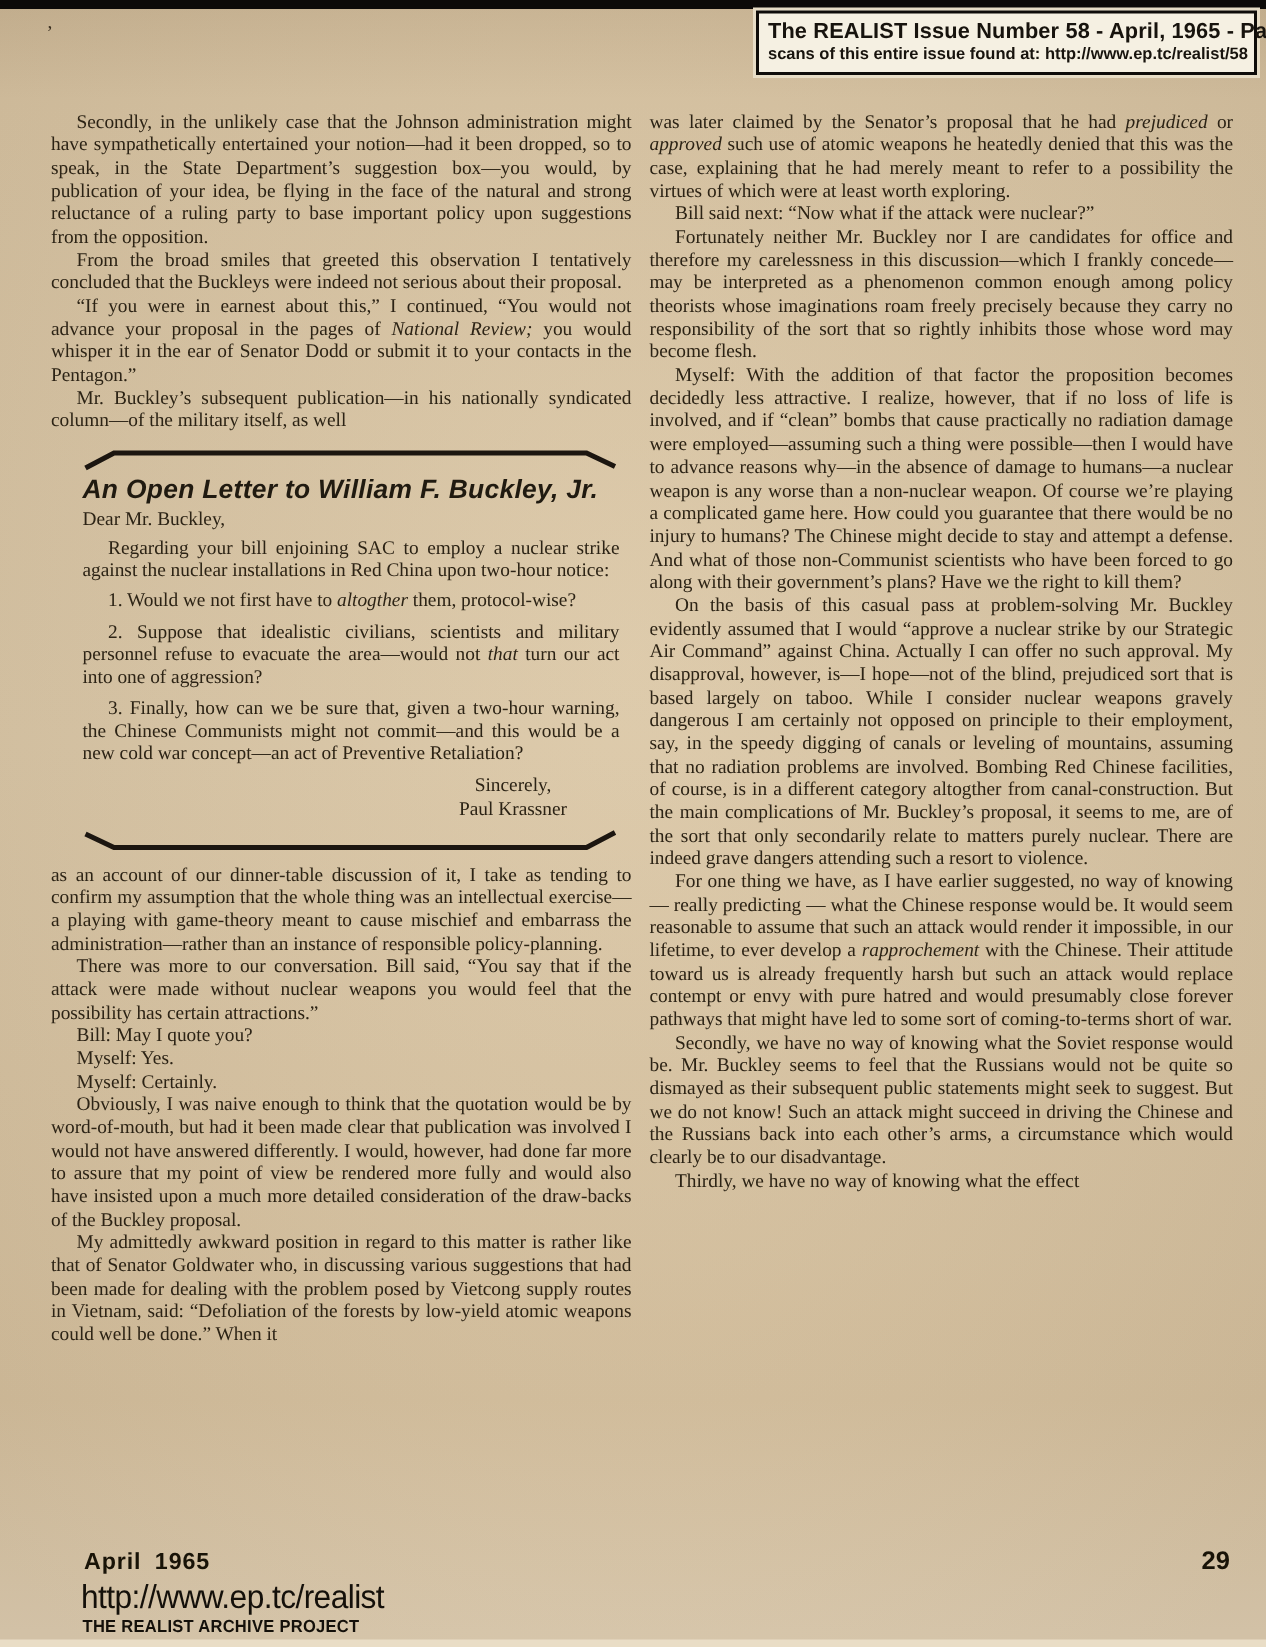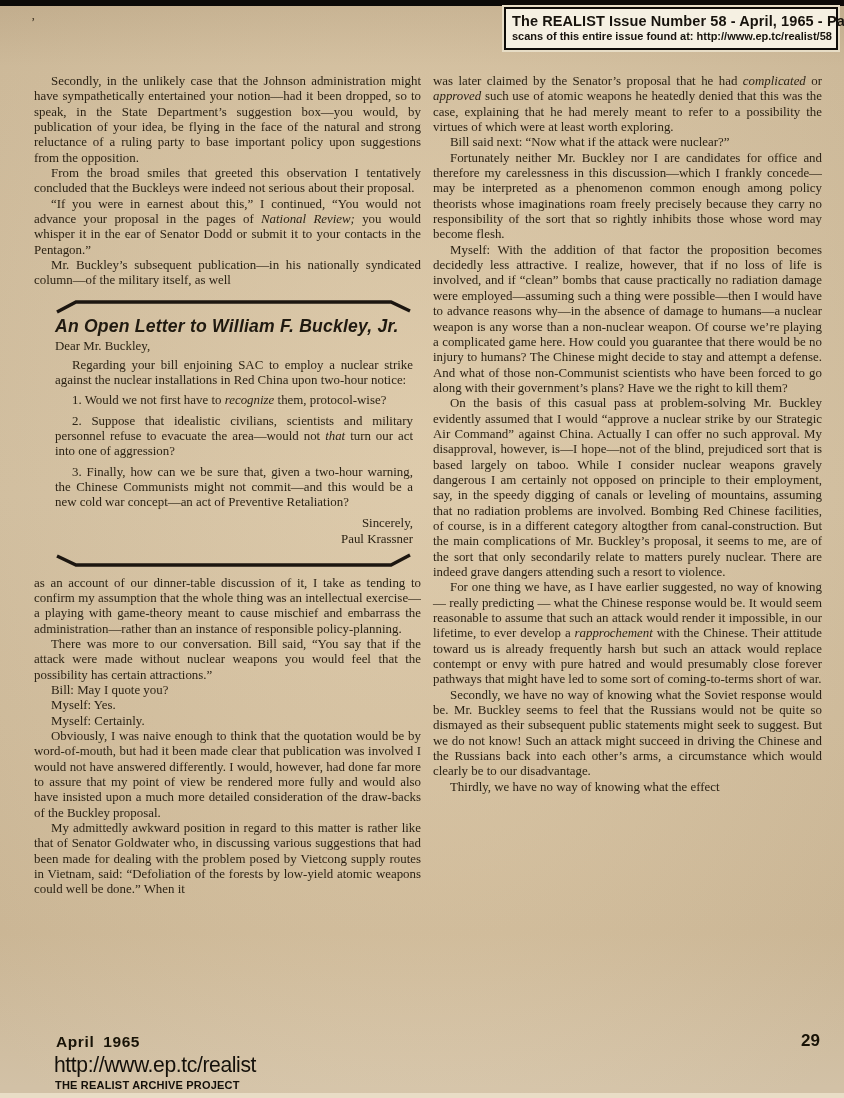--- a/index.html
+++ b/index.html
@@ -49,21 +49,21 @@
     font-weight:bold;font-style:italic;
     font-size:17.6px;letter-spacing:0.2px;
     margin:5px 0 5px 0;text-align:left;text-indent:0;
     color:#201a10;
     white-space:nowrap;
   }
   .letter p{margin:0;}
   .letter .salutation{text-indent:0;margin-bottom:3px;}
   .letter .item{margin-top:5px;}
   .letter .closing-block{margin:4px 0 2px 216px;line-height:16px;}
-  .letter .closing-block p{text-indent:0;text-align:right;}
+  .letter .closing-block p{text-indent:0;text-align:center;}
 
   .footer-date{
     position:absolute;left:56px;top:1033px;
     font-family:"Liberation Sans", sans-serif;
     font-weight:bold;font-size:15.5px;letter-spacing:0.6px;
     word-spacing:4px;color:#181307;
   }
   .footer-page{
     position:absolute;left:801px;top:1031px;
     font-family:"Liberation Sans", sans-serif;
@@ -100,21 +100,21 @@
     <p><span>“If you were in earnest about this,” I continued, “You would not advance your proposal in the pages of </span><i>National Review;</i><span> you would whisper it in the ear of Senator Dodd or submit it to your contacts in the Pentagon.”</span></p>
     <p>Mr. Buckley’s subsequent publication—in his nationally syndicated column—of the military itself, as well</p>
 
     <div class="letter">
       <svg class="rule top" width="358" height="16" viewBox="0 0 358 16">
         <path d="M2 14 L21 4 L336 4 L355 13" fill="none" stroke="#1c1610" stroke-width="3.4"></path>
       </svg>
       <div class="letter-title">An Open Letter to William F. Buckley, Jr.</div>
       <p class="salutation">Dear Mr. Buckley,</p>
       <p>Regarding your bill enjoining SAC to employ a nuclear strike against the nuclear installations in Red China upon two-hour notice:</p>
-      <p class="item"><span>1. Would we not first have to </span><i>recognize</i><span> them, protocol-wise?</span></p>
+      <p class="item"><span>1. Would we not first have to </span><i>altogther</i><span> them, protocol-wise?</span></p>
       <p class="item"><span>2. Suppose that idealistic civilians, scientists and military personnel refuse to evacuate the area—would not </span><i>that</i><span> turn our act into one of aggression?</span></p>
       <p class="item">3. Finally, how can we be sure that, given a two-hour warning, the Chinese Communists might not commit—and this would be a new cold war concept—an act of Preventive Retaliation?</p>
       <div class="closing-block">
         <p>Sincerely,</p>
         <p>Paul Krassner</p>
       </div>
       <svg class="rule bottom" width="358" height="16" viewBox="0 0 358 16">
         <path d="M2 3 L21 12 L336 12 L355 2" fill="none" stroke="#1c1610" stroke-width="3.4"></path>
       </svg>
     </div>
@@ -122,21 +122,21 @@
     <p class="no-indent">as an account of our dinner-table discussion of it, I take as tending to confirm my assumption that the whole thing was an intellectual exercise—a playing with game-theory meant to cause mischief and embarrass the administration—rather than an instance of responsible policy-planning.</p>
     <p>There was more to our conversation. Bill said, “You say that if the attack were made without nuclear weapons you would feel that the possibility has certain attractions.”</p>
     <p>Bill: May I quote you?</p>
     <p>Myself: Yes.</p>
     <p>Myself: Certainly.</p>
     <p>Obviously, I was naive enough to think that the quotation would be by word-of-mouth, but had it been made clear that publication was involved I would not have answered differently. I would, however, had done far more to assure that my point of view be rendered more fully and would also have insisted upon a much more detailed consideration of the draw-backs of the Buckley proposal.</p>
     <p>My admittedly awkward position in regard to this matter is rather like that of Senator Goldwater who, in discussing various suggestions that had been made for dealing with the problem posed by Vietcong supply routes in Vietnam, said: “Defoliation of the forests by low-yield atomic weapons could well be done.” When it</p>
   </div>
 
   <div class="col col-right">
-    <p class="no-indent"><span>was later claimed by the Senator’s proposal that he had </span><i>complicated</i><span> or </span><i>approved</i><span> such use of atomic weapons he heatedly denied that this was the case, explaining that he had merely meant to refer to a possibility the virtues of which were at least worth exploring.</span></p>
+    <p class="no-indent"><span>was later claimed by the Senator’s proposal that he had </span><i>prejudiced</i><span> or </span><i>approved</i><span> such use of atomic weapons he heatedly denied that this was the case, explaining that he had merely meant to refer to a possibility the virtues of which were at least worth exploring.</span></p>
     <p>Bill said next: “Now what if the attack were nuclear?”</p>
     <p>Fortunately neither Mr. Buckley nor I are candidates for office and therefore my carelessness in this discussion—which I frankly concede—may be interpreted as a phenomenon common enough among policy theorists whose imaginations roam freely precisely because they carry no responsibility of the sort that so rightly inhibits those whose word may become flesh.</p>
     <p>Myself: With the addition of that factor the proposition becomes decidedly less attractive. I realize, however, that if no loss of life is involved, and if “clean” bombs that cause practically no radiation damage were employed—assuming such a thing were possible—then I would have to advance reasons why—in the absence of damage to humans—a nuclear weapon is any worse than a non-nuclear weapon. Of course we’re playing a complicated game here. How could you guarantee that there would be no injury to humans? The Chinese might decide to stay and attempt a defense. And what of those non-Communist scientists who have been forced to go along with their government’s plans? Have we the right to kill them?</p>
     <p>On the basis of this casual pass at problem-solving Mr. Buckley evidently assumed that I would “approve a nuclear strike by our Strategic Air Command” against China. Actually I can offer no such approval. My disapproval, however, is—I hope—not of the blind, prejudiced sort that is based largely on taboo. While I consider nuclear weapons gravely dangerous I am certainly not opposed on principle to their employment, say, in the speedy digging of canals or leveling of mountains, assuming that no radiation problems are involved. Bombing Red Chinese facilities, of course, is in a different category altogther from canal-construction. But the main complications of Mr. Buckley’s proposal, it seems to me, are of the sort that only secondarily relate to matters purely nuclear. There are indeed grave dangers attending such a resort to violence.</p>
     <p><span>For one thing we have, as I have earlier suggested, no way of knowing — really predicting — what the Chinese response would be. It would seem reasonable to assume that such an attack would render it impossible, in our lifetime, to ever develop a </span><i>rapprochement</i><span> with the Chinese. Their attitude toward us is already frequently harsh but such an attack would replace contempt or envy with pure hatred and would presumably close forever pathways that might have led to some sort of coming-to-terms short of war.</span></p>
     <p>Secondly, we have no way of knowing what the Soviet response would be. Mr. Buckley seems to feel that the Russians would not be quite so dismayed as their subsequent public statements might seek to suggest. But we do not know! Such an attack might succeed in driving the Chinese and the Russians back into each other’s arms, a circumstance which would clearly be to our disadvantage.</p>
     <p>Thirdly, we have no way of knowing what the effect</p>
   </div>
 
   <div class="footer-date">April 1965</div>

